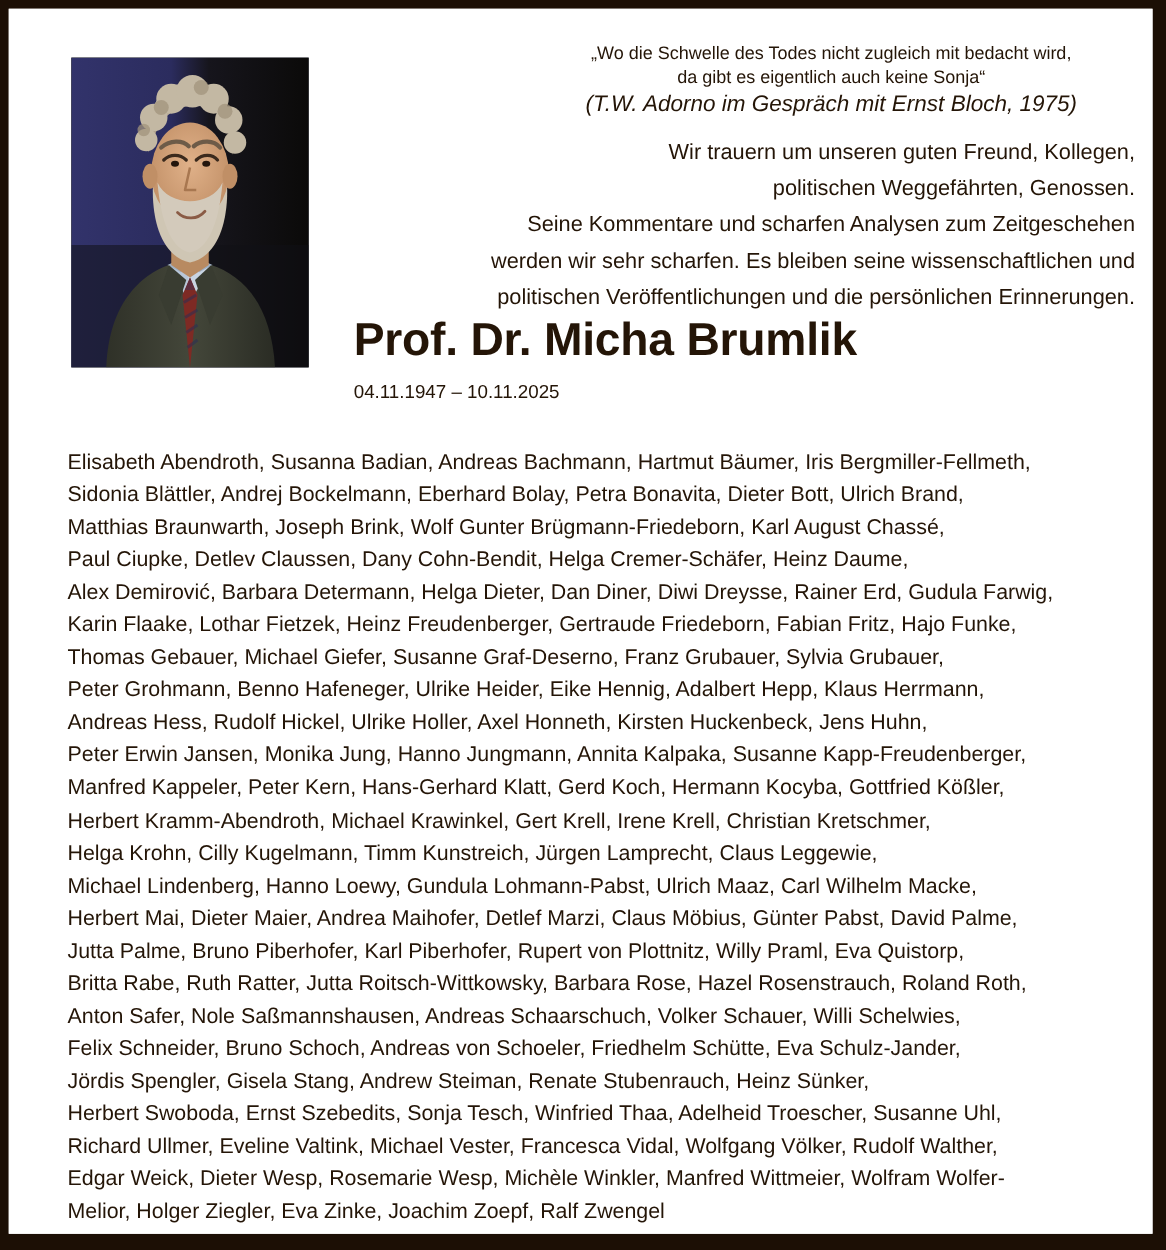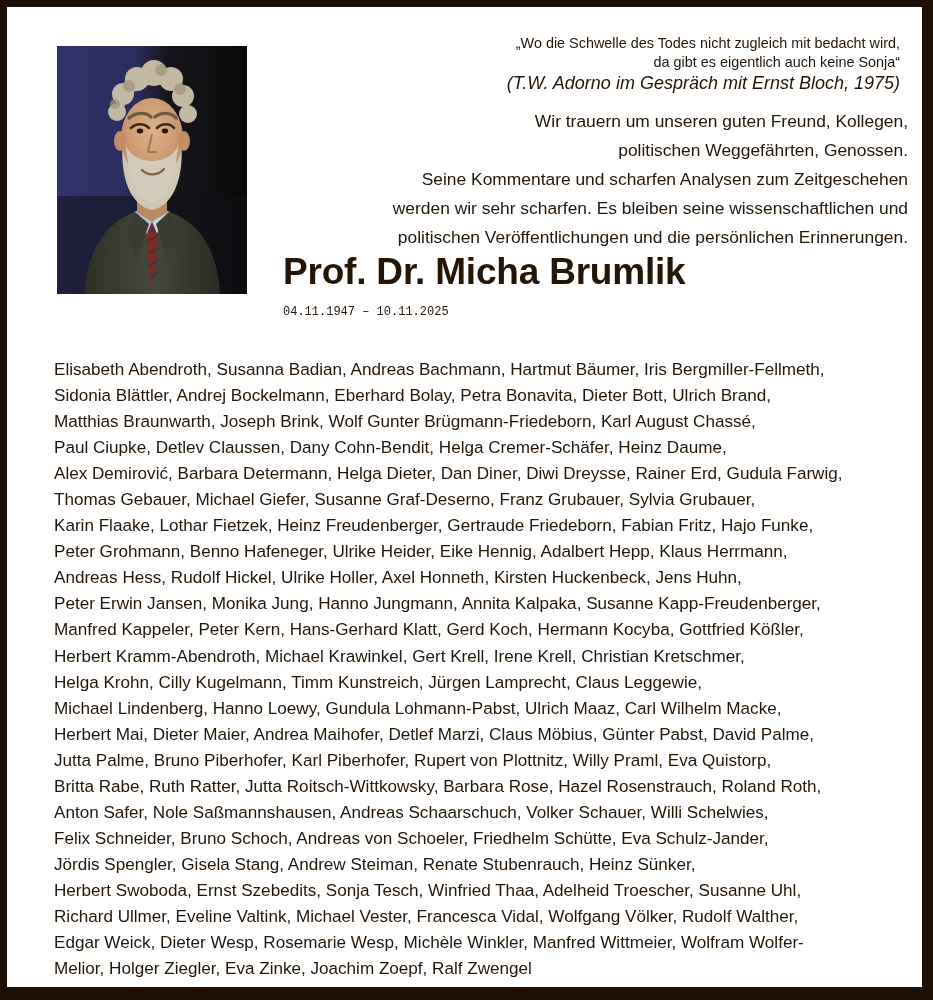--- a/index.html
+++ b/index.html
@@ -50,21 +50,21 @@
     overflow: hidden;
     background: #14161f;
   }
   .portrait svg { display: block; width: 190px; height: 248px; }
 
   .quote-block {
     position: absolute;
     right: 22px;
     top: 27px;
     width: 470px;
-    text-align: right;
+    text-align: center;
     line-height: 1.30;
   }
   .quote-line {
     font-size: 14.4px;
     color: #241507;
     white-space: nowrap;
   }
   .quote-source {
     font-size: 18px;
     font-style: italic;
@@ -96,24 +96,23 @@
   .deceased-name {
     font-size: 37px;
     font-weight: bold;
     letter-spacing: -0.2px;
     color: #241507;
     line-height: 1.0;
     white-space: nowrap;
   }
   .deceased-dates {
     margin-top: 15px;
-    font-size: 12px;
-    color: #241507;
-    white-space: nowrap;
-    font-family: Liberation Mono, monospace;
+    font-size: 15px;
+    color: #241507;
+    white-space: nowrap;
   }
 
   
   .signatories {
     position: absolute;
     left: 47px;
     top: 350px;
     width: 872px;
   }
   .sig-line {
@@ -239,22 +238,22 @@
       </div>
 
     </div>
 
     <div class="signatories">
         <div class="sig-line">Elisabeth Abendroth, Susanna Badian, Andreas Bachmann, Hartmut Bäumer, Iris Bergmiller-Fellmeth,</div>
         <div class="sig-line">Sidonia Blättler, Andrej Bockelmann, Eberhard Bolay, Petra Bonavita, Dieter Bott, Ulrich Brand,</div>
         <div class="sig-line">Matthias Braunwarth, Joseph Brink, Wolf Gunter Brügmann-Friedeborn, Karl August Chassé,</div>
         <div class="sig-line">Paul Ciupke, Detlev Claussen, Dany Cohn-Bendit, Helga Cremer-Schäfer, Heinz Daume,</div>
         <div class="sig-line">Alex Demirović, Barbara Determann, Helga Dieter, Dan Diner, Diwi Dreysse, Rainer Erd, Gudula Farwig,</div>
+        <div class="sig-line">Karin Flaake, Lothar Fietzek, Heinz Freudenberger, Gertraude Friedeborn, Fabian Fritz, Hajo Funke,</div>
         <div class="sig-line">Thomas Gebauer, Michael Giefer, Susanne Graf-Deserno, Franz Grubauer, Sylvia Grubauer,</div>
-        <div class="sig-line">Karin Flaake, Lothar Fietzek, Heinz Freudenberger, Gertraude Friedeborn, Fabian Fritz, Hajo Funke,</div>
         <div class="sig-line">Peter Grohmann, Benno Hafeneger, Ulrike Heider, Eike Hennig, Adalbert Hepp, Klaus Herrmann,</div>
         <div class="sig-line">Andreas Hess, Rudolf Hickel, Ulrike Holler, Axel Honneth, Kirsten Huckenbeck, Jens Huhn,</div>
         <div class="sig-line">Peter Erwin Jansen, Monika Jung, Hanno Jungmann, Annita Kalpaka, Susanne Kapp-Freudenberger,</div>
         <div class="sig-line">Manfred Kappeler, Peter Kern, Hans-Gerhard Klatt, Gerd Koch, Hermann Kocyba, Gottfried Kößler,</div>
         <div class="sig-line">Herbert Kramm-Abendroth, Michael Krawinkel, Gert Krell, Irene Krell, Christian Kretschmer,</div>
         <div class="sig-line">Helga Krohn, Cilly Kugelmann, Timm Kunstreich, Jürgen Lamprecht, Claus Leggewie,</div>
         <div class="sig-line">Michael Lindenberg, Hanno Loewy, Gundula Lohmann-Pabst, Ulrich Maaz, Carl Wilhelm Macke,</div>
         <div class="sig-line">Herbert Mai, Dieter Maier, Andrea Maihofer, Detlef Marzi, Claus Möbius, Günter Pabst, David Palme,</div>
         <div class="sig-line">Jutta Palme, Bruno Piberhofer, Karl Piberhofer, Rupert von Plottnitz, Willy Praml, Eva Quistorp,</div>
         <div class="sig-line">Britta Rabe, Ruth Ratter, Jutta Roitsch-Wittkowsky, Barbara Rose, Hazel Rosenstrauch, Roland Roth,</div>

